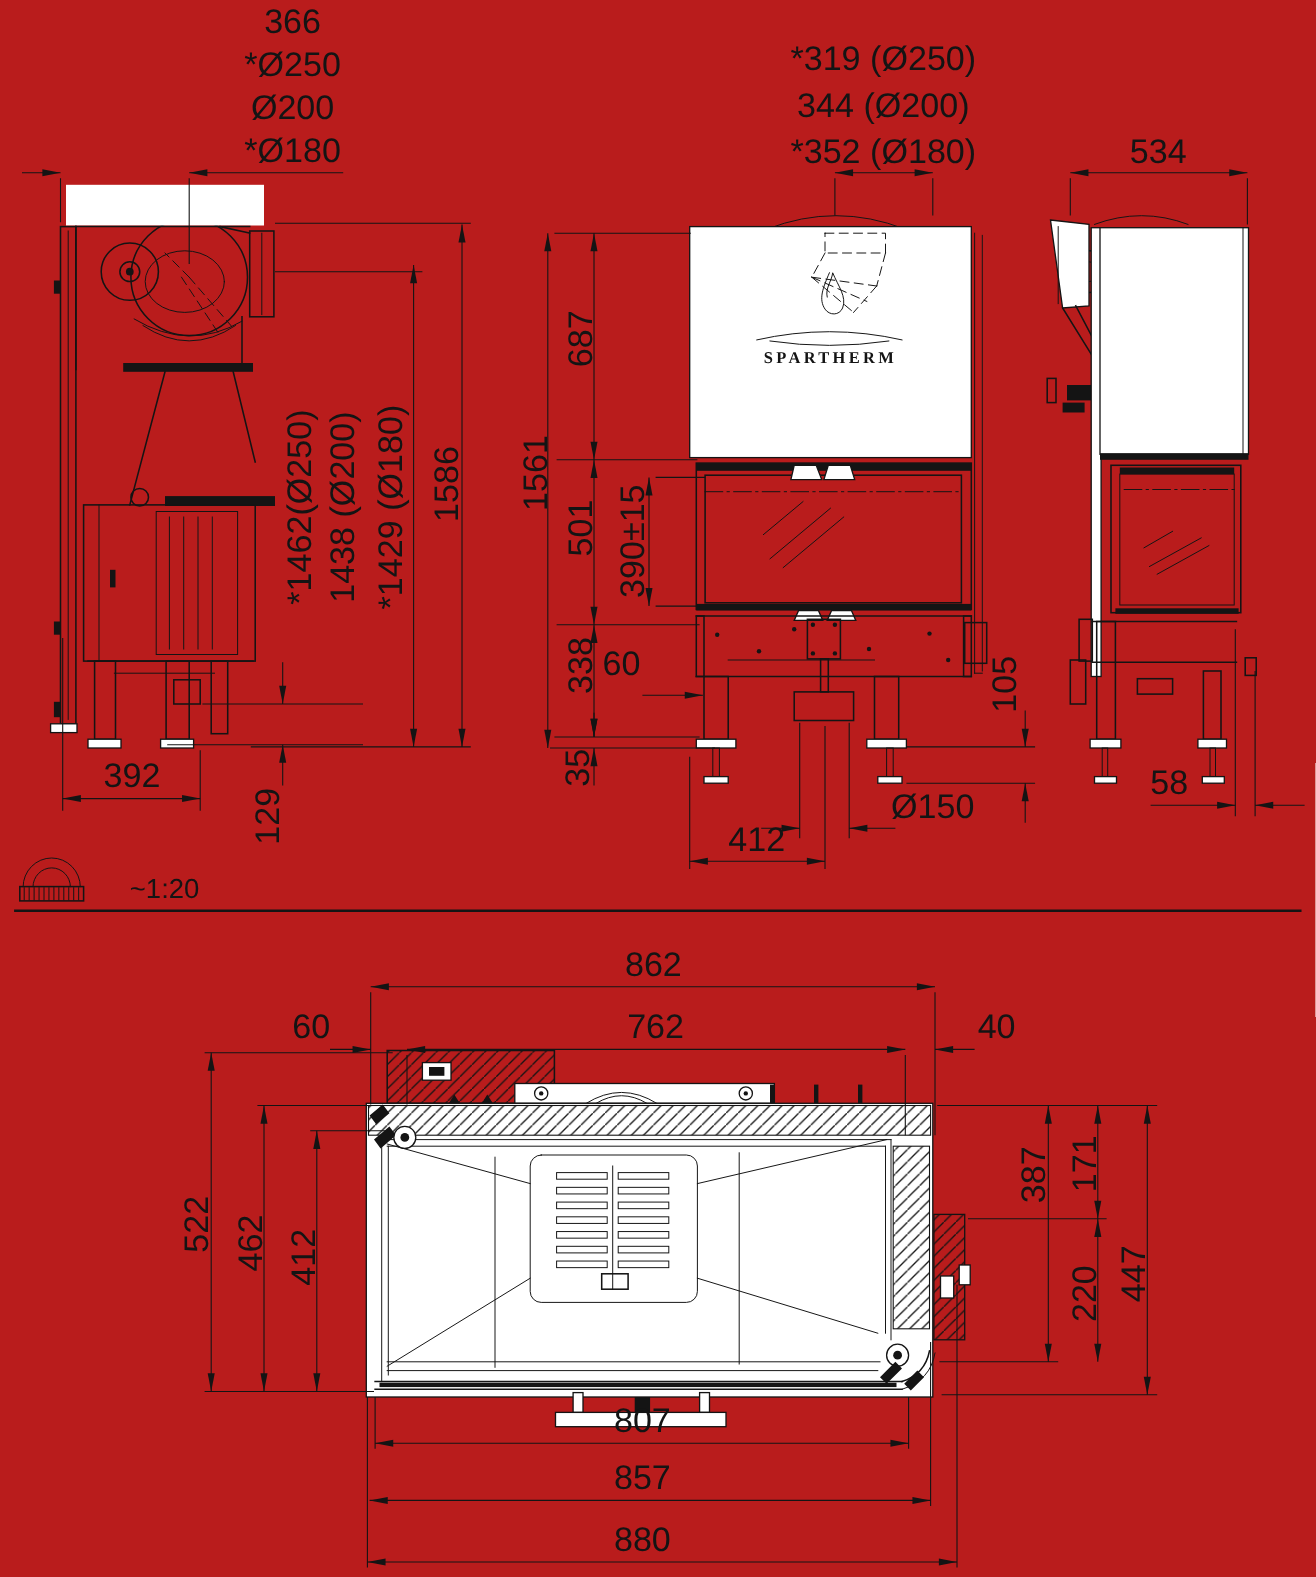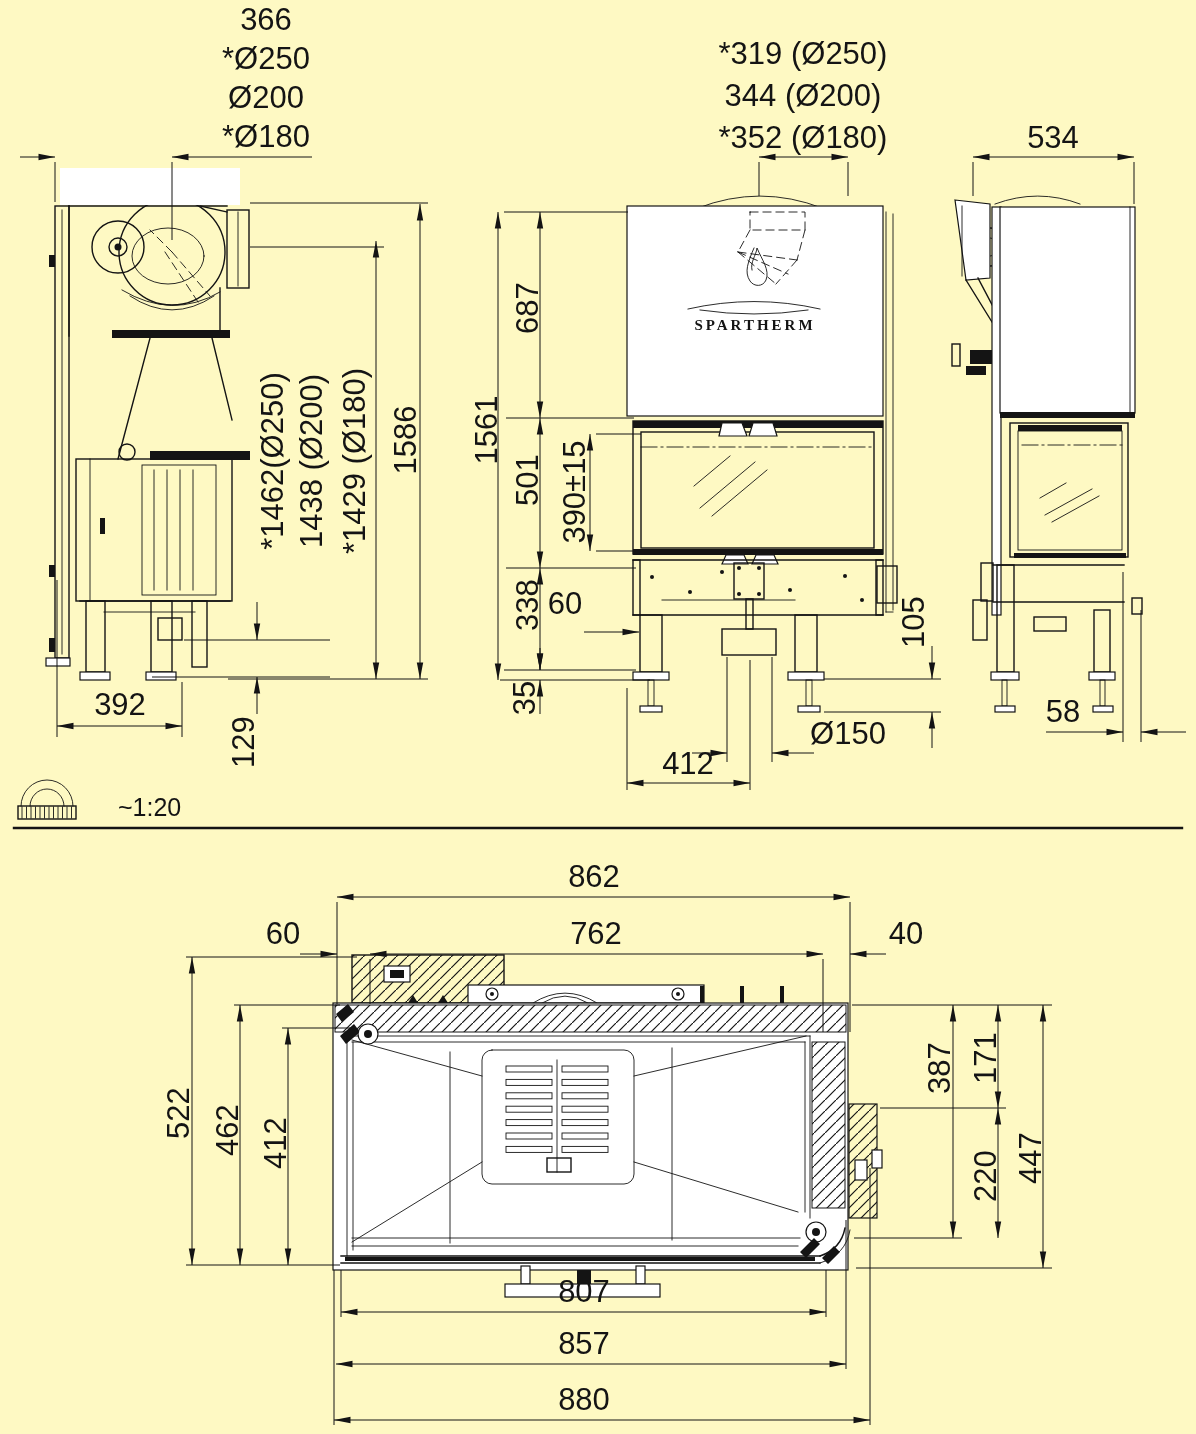--- a/index.html
+++ b/index.html
@@ -1,16 +1,16 @@
 <!DOCTYPE html>
 <html><head>
 <meta charset="utf-8">
 <style>
   html,body{margin:0;padding:0;background:#ffffff;}
-  .page{width:1196px;height:1434px;background:#fef9c3;position:relative;overflow:hidden;}
+  .page{width:1196px;height:1434px;background:#b91c1c;position:relative;overflow:hidden;}
   svg{display:block;}
   .s  {fill:none;stroke:#141414;stroke-width:1.4;stroke-linecap:square;stroke-linejoin:miter;}
   .sw {fill:none;stroke:#141414;stroke-width:2.4;stroke-linecap:square;}
   .th {fill:none;stroke:#141414;stroke-width:0.9;stroke-linecap:square;}
   .blk{fill:#141414;stroke:none;}
   .wht{fill:#ffffff;stroke:#141414;stroke-width:1.2;}
   .whtn{fill:#ffffff;stroke:none;}
   .dim{fill:none;stroke:#141414;stroke-width:1;}
   .dsh{stroke-dasharray:8 5;}
   .ddot{stroke-dasharray:16 4 2 4;}

